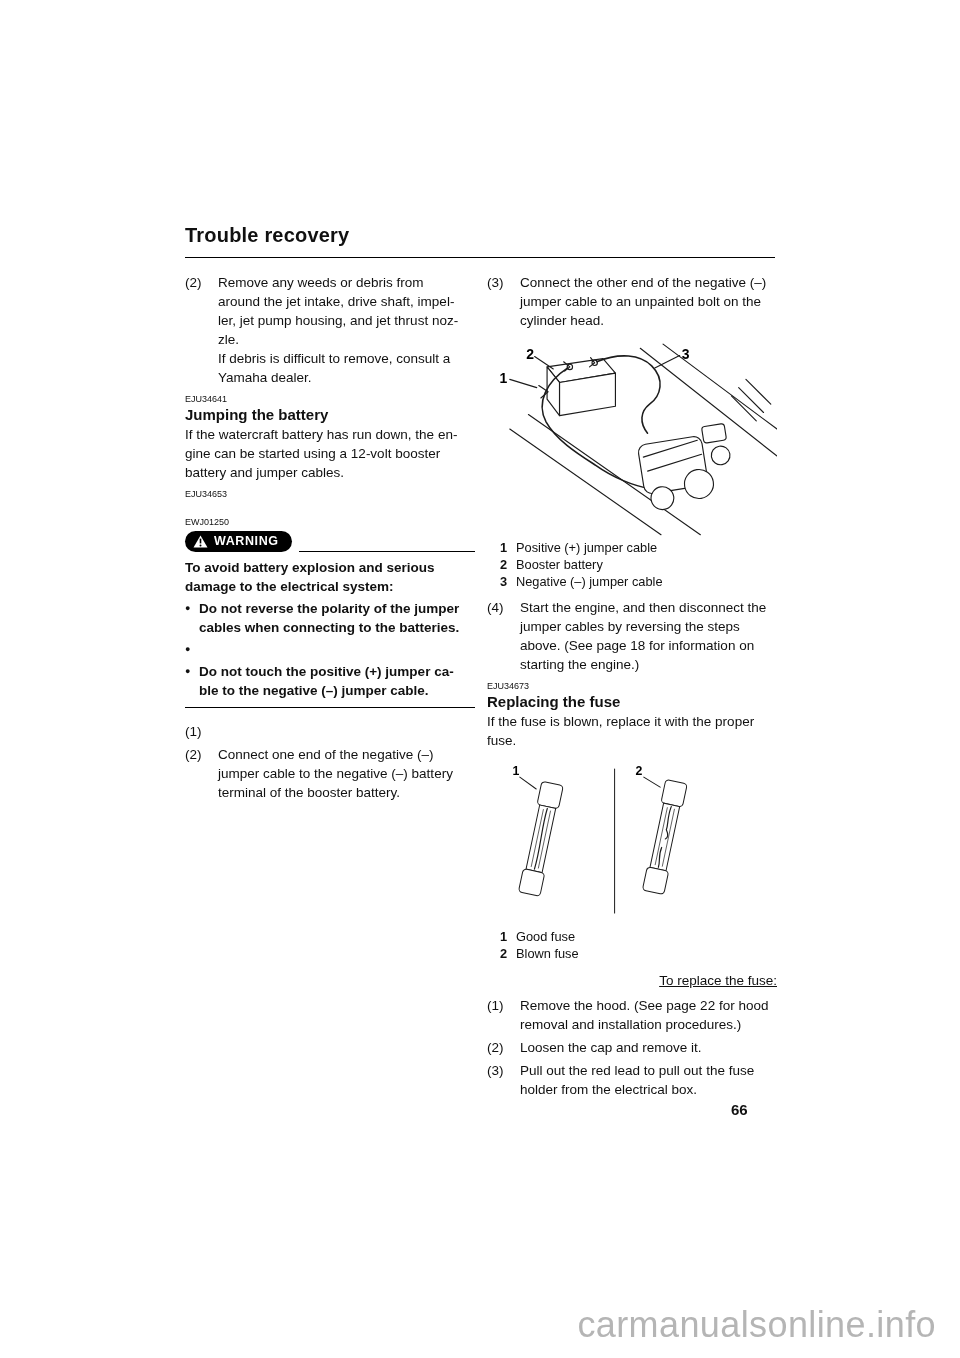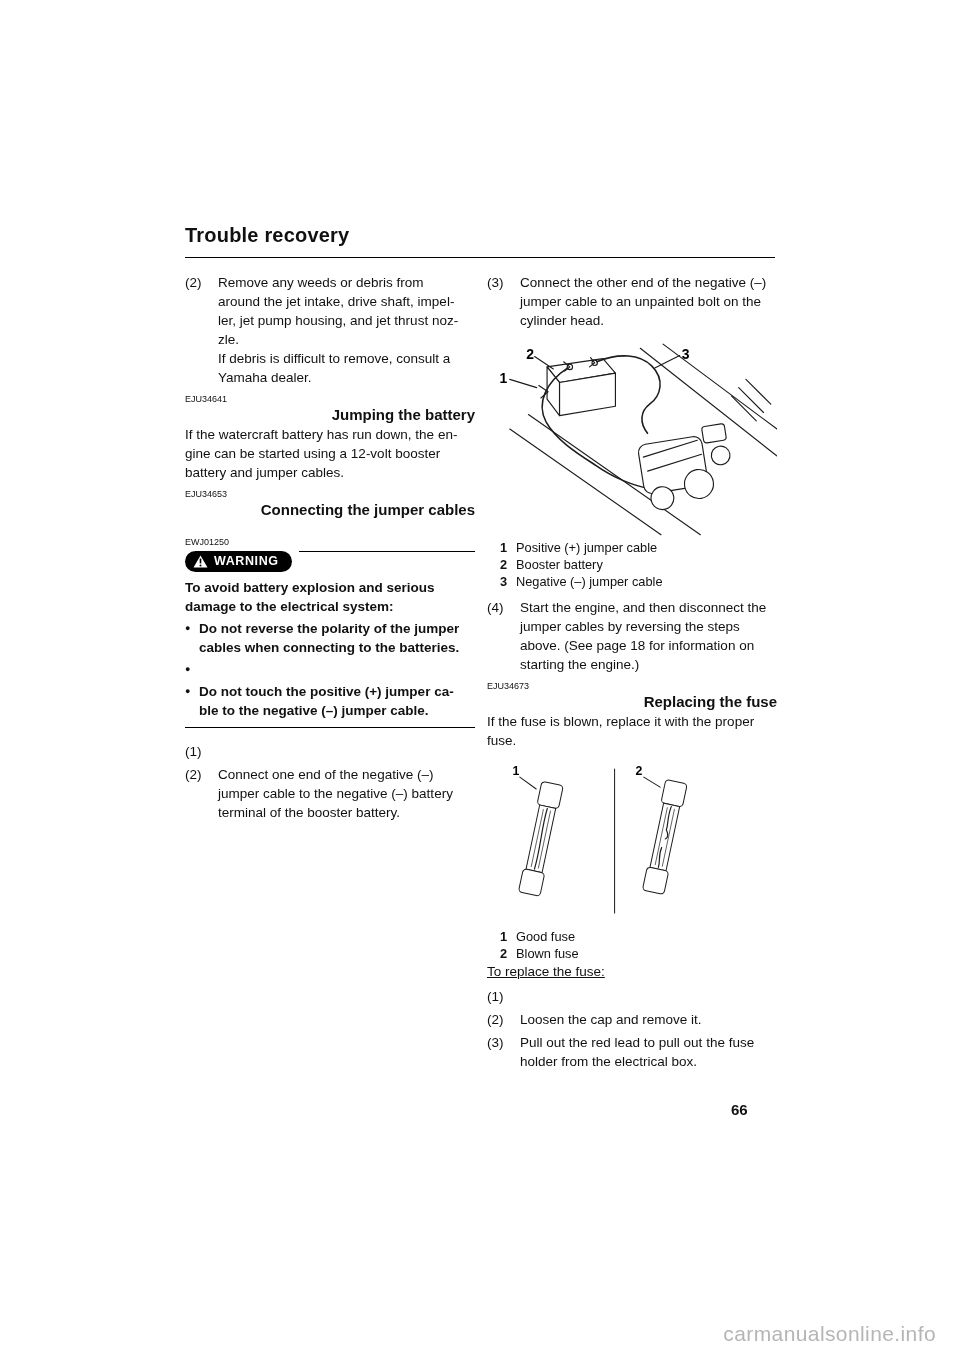--- a/index.html
+++ b/index.html
@@ -11,43 +11,43 @@
     font-size:20px;font-weight:700;letter-spacing:.2px;}
   .rule{position:absolute;top:257px;left:185px;width:590px;height:0;border-top:1.7px solid #000;}
   .col{position:absolute;top:273px;width:290px;font-size:13.5px;line-height:19px;}
   #colL{left:185px;}
   #colR{left:487px;}
   .pre{white-space:pre;}
   .li{display:flex;align-items:flex-start;}
   .li .mk{flex:0 0 33px;}
   .code{font-size:9px;line-height:11px;margin-top:7px;}
   .code.tight{margin-top:17px;}
-  .h{font-size:15px;font-weight:700;line-height:20px;margin:0;text-align:right;}
+  .h{font-size:15px;font-weight:700;line-height:20px;margin:0;}
   .warn{margin-top:2px;padding-bottom:7px;border-bottom:1.7px solid #000;}
-  .warnhead{display:flex;align-items:flex-start;margin:3px 0 6px;}
+  .warnhead{display:flex;align-items:flex-end;margin:3px 0 6px;}
   .pill{display:flex;align-items:center;gap:6px;background:#000;color:#fff;
     border-radius:11px;padding:0 13px 0 8px;height:21px;flex:0 0 auto;}
   .pill .wtxt{font-size:12.5px;font-weight:700;letter-spacing:.6px;}
   .headline{flex:1;border-top:1.7px solid #000;margin-left:7px;}
   .warnintro{font-weight:700;white-space:pre;line-height:19px;}
   .bul{display:flex;margin-top:3px;}
   .bul .dot{flex:0 0 14px;font-size:9px;line-height:19px;}
   .bul .bt{font-weight:700;white-space:pre;line-height:19px;}
   .gap14{margin-top:14px;}
   .gap4{margin-top:4px;}
   .gap8{margin-top:8px;}
   .fig{display:block;width:100%;margin:10px 0 2px;}
   .fig2{width:88%;margin:8px 0 2px;}
   .legend{padding-left:13px;font-size:12.8px;line-height:17px;margin:2px 0 0;}
   .lrow{display:flex;}
   .lnum{flex:0 0 16px;font-weight:700;}
-  .under{text-decoration:underline;}
+  .under{text-decoration:underline;margin-top:9px;text-align:right;}
   .steps{margin-top:6px;}
   .pageno{position:absolute;left:731px;top:1101px;font-size:15px;font-weight:700;}
-  .wm{position:absolute;right:24px;bottom:12px;font-size:21px;color:#b5b5b5;letter-spacing:.4px;}
+  .wm{position:absolute;right:24px;bottom:12px;font-size:36px;color:#b5b5b5;letter-spacing:.4px;}
   svg text{font-family:"Liberation Sans",sans-serif;}
 </style>
 </head>
 <body>
 
 <div>
 
   <div class="title">Trouble recovery</div>
   <div class="rule"></div>
 
@@ -63,21 +63,20 @@
 Yamaha dealer.</div>
     </div>
 
     <div class="code">EJU34641</div>
     <div class="h">Jumping the battery</div>
     <div class="pre">If the watercraft battery has run down, the en-
 gine can be started using a 12-volt booster
 battery and jumper cables.</div>
 
     <div class="code">EJU34653</div>
-    <div class="h">Connecting the jumper cables</div>
     <div class="code tight">EWJ01250</div>
 
     <div class="warn">
       <div class="warnhead">
         <div class="pill">
           <svg width="15" height="13" viewBox="0 0 15 13">
             <polygon points="7.5,0.5 14.5,12.5 0.5,12.5" fill="#ffffff"></polygon>
             <rect x="6.7" y="3.6" width="1.6" height="4.8" fill="#000000"></rect>
             <circle cx="7.5" cy="10.5" r="1" fill="#000000"></circle>
           </svg>
@@ -228,20 +227,22 @@
         <span class="lnum">2</span>
         <span>Blown fuse</span>
       </div>
     </div>
 
     <div class="under">To replace the fuse:</div>
 
     <div class="steps">
       <div class="li">
         <span class="mk">(1)</span>
+        <div class="pre">Remove the hood. (See page 22 for hood
+removal and installation procedures.)</div>
       </div>
       <div class="li gap4">
         <span class="mk">(2)</span>
         <div class="pre">Loosen the cap and remove it.</div>
       </div>
       <div class="li gap4">
         <span class="mk">(3)</span>
         <div class="pre">Pull out the red lead to pull out the fuse
 holder from the electrical box.</div>
       </div>

